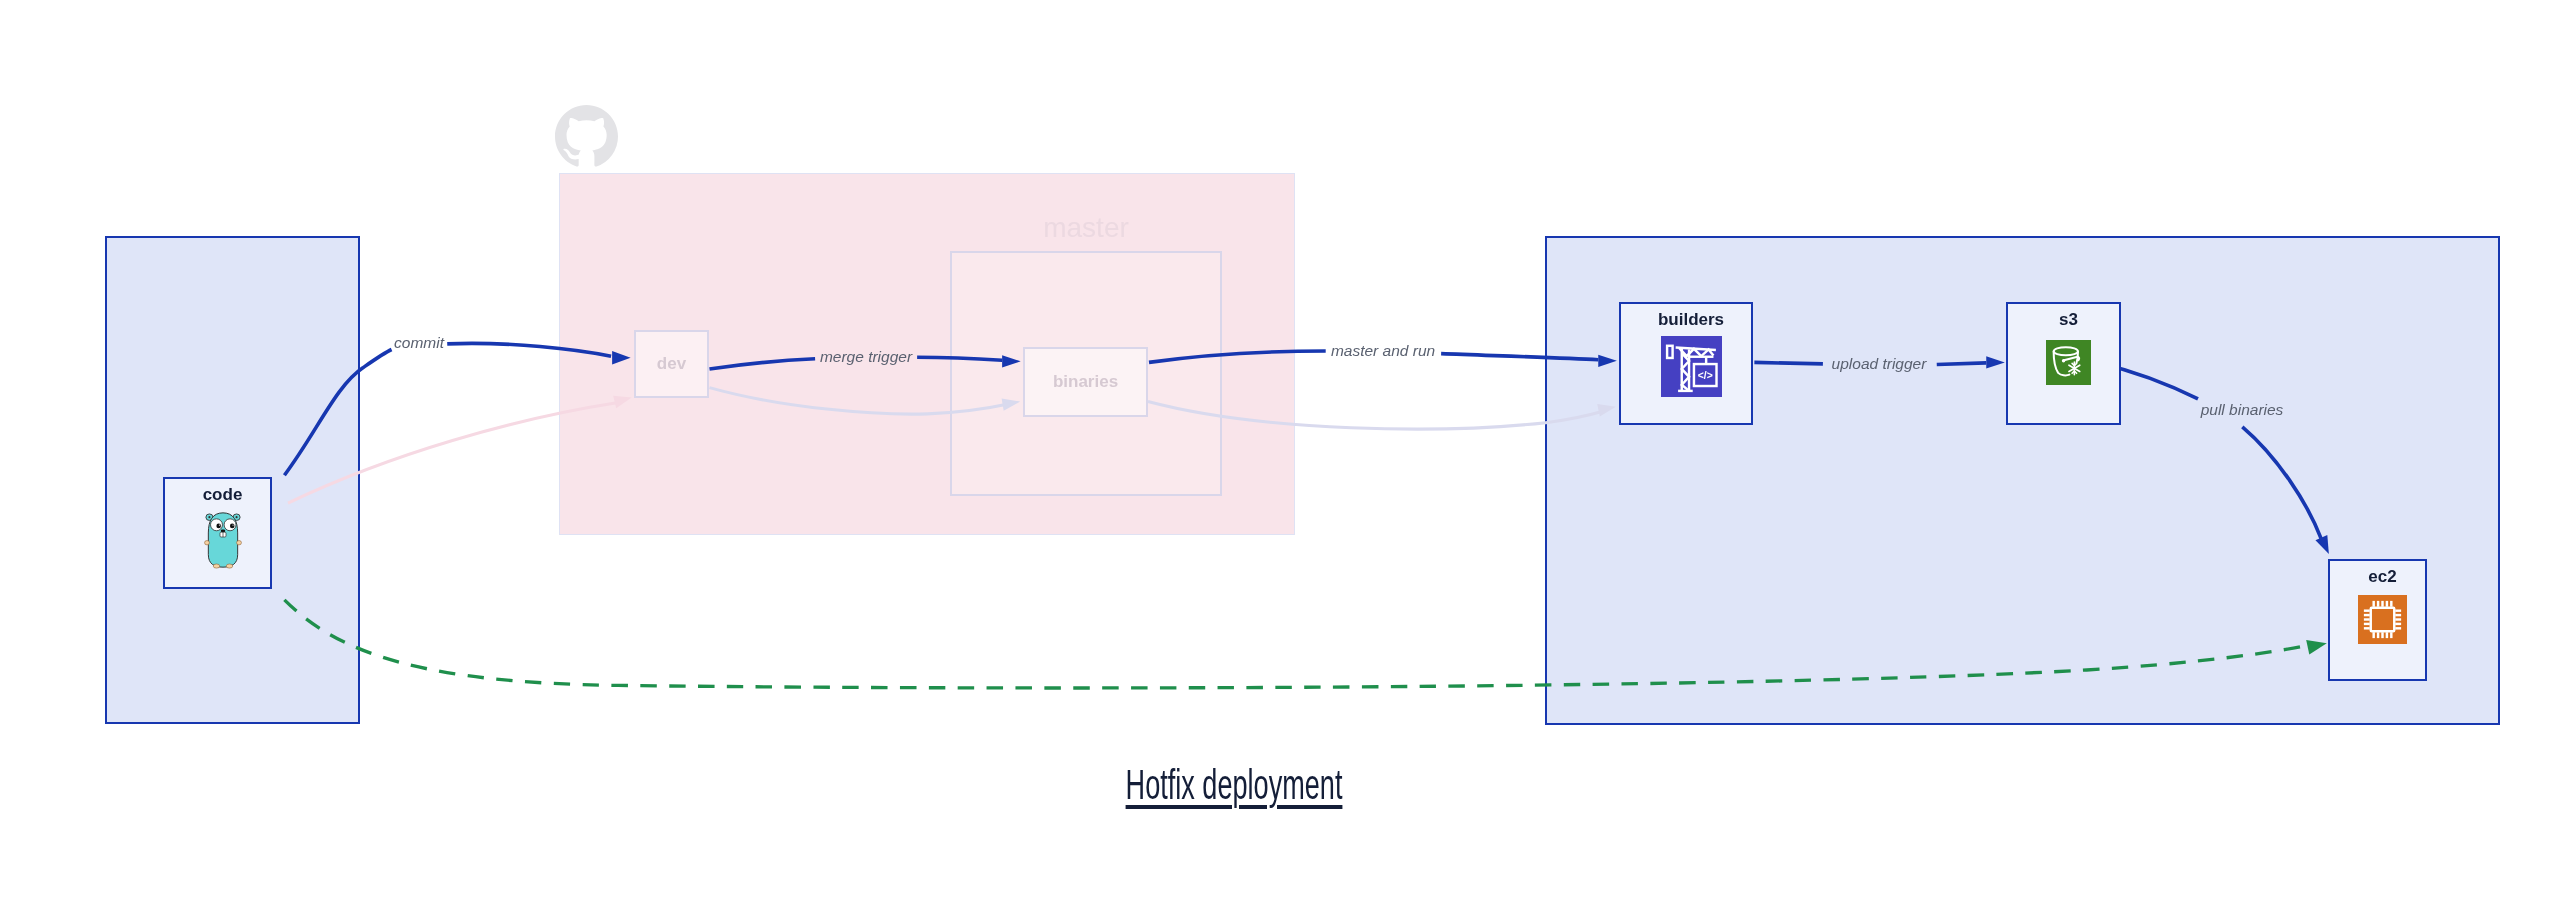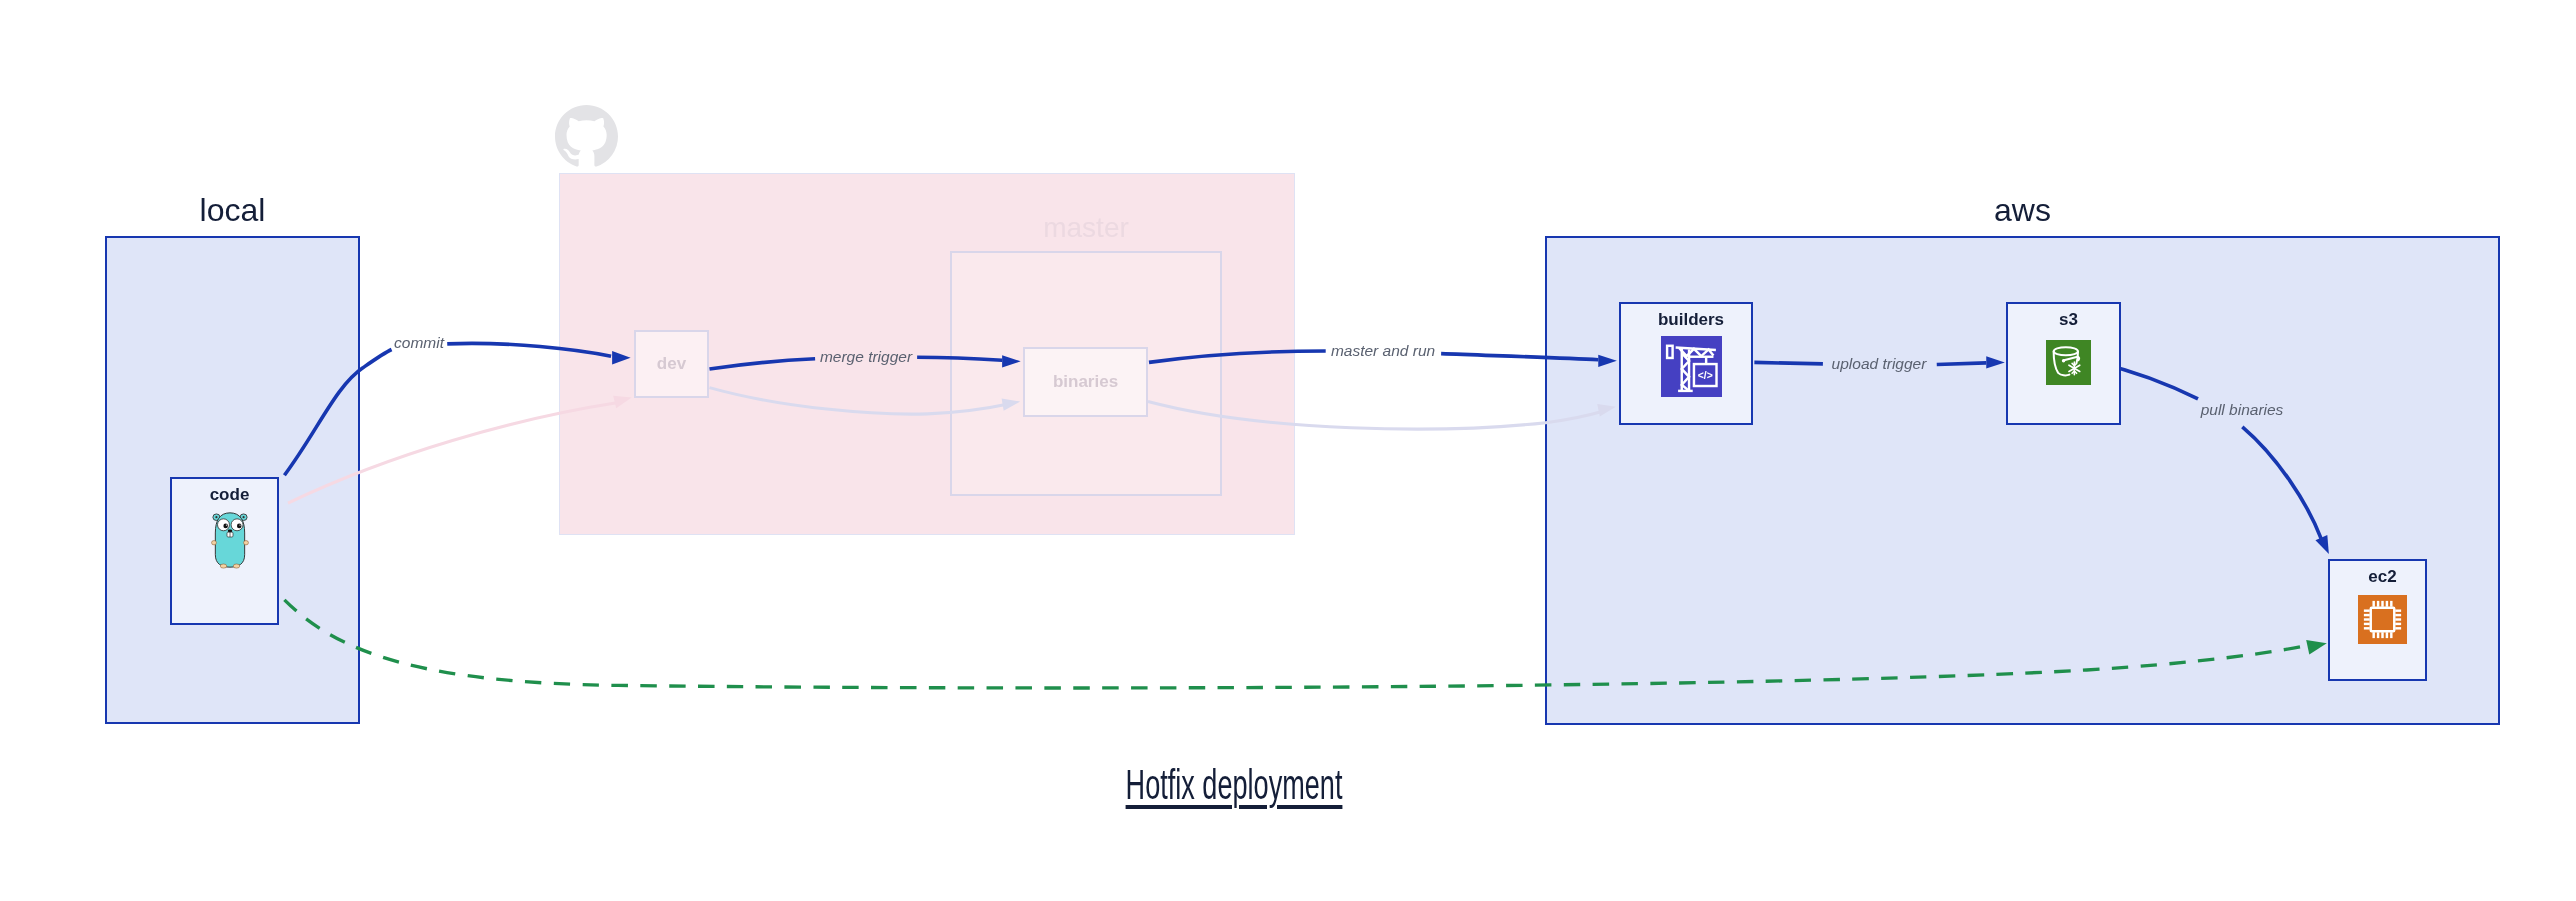--- a/index.html
+++ b/index.html
@@ -40,23 +40,21 @@
 
   <svg class="abs" style="left:555px;top:105px" width="63" height="63" viewBox="0 0 16 16">
     <path fill="#e3e3e6" fill-rule="evenodd" d="M8 0C3.58 0 0 3.58 0 8c0 3.54 2.29 6.53 5.47 7.59.4.07.55-.17.55-.38 0-.19-.01-.82-.01-1.49-2.01.37-2.53-.49-2.69-.94-.09-.23-.48-.94-.82-1.13-.28-.15-.68-.52-.01-.53.63-.01 1.08.58 1.23.82.72 1.21 1.87.87 2.33.66.07-.52.28-.87.51-1.07-1.78-.2-3.64-.89-3.64-3.95 0-.87.31-1.59.82-2.15-.08-.2-.36-1.02.08-2.12 0 0 .67-.21 2.2.82.64-.18 1.32-.27 2-.27s1.36.09 2 .27c1.53-1.04 2.2-.82 2.2-.82.44 1.1.16 1.92.08 2.12.51.56.82 1.27.82 2.15 0 3.07-1.87 3.75-3.65 3.95.29.25.54.73.54 1.48 0 1.07-.01 1.93-.01 2.2 0 .21.15.46.55.38A8.01 8.01 0 0 0 16 8c0-4.42-3.58-8-8-8z"></path>
   </svg>
 
   <div class="region pink" style="left:559px;top:173px;width:736px;height:362px"></div>
   <div class="region ghostbox" style="left:950px;top:251px;width:272px;height:245px"></div>
   <div class="region blue" style="left:105px;top:236px;width:255px;height:488px"></div>
   <div class="region blue" style="left:1545px;top:236px;width:955px;height:489px"></div>
 
-  <span class="region-label" style="left:105px;top:192px;width:255px">local</span>
   <span class="region-label master-label" style="left:950px;top:212px;width:272px">master</span>
-  <span class="region-label" style="left:1545px;top:192px;width:955px">aws</span>
 
   <svg id="edges" width="2604" height="902" viewBox="0 0 5054 1750">
 
     <g>
       <path d="M559,976 C760,880 1000,812 1200,781" fill="none" stroke="#f6d9e3" stroke-width="6"></path>
       <polygon points="1226,771 1196,792 1190,768" fill="#f6d9e3"></polygon>
     </g>
 
     <g>
       <path d="M1377,752 C1520,792 1700,806 1800,803 C1860,801 1920,792 1962,783" fill="none" stroke="#d9daee" stroke-width="6"></path>
@@ -103,21 +101,21 @@
       <polygon points="4516,1248 4482,1270 4476,1242" fill="#1f8f4c"></polygon>
     </g>
   </svg>
 
   <span class="edge-label" style="left:419px;top:343px">commit</span>
   <span class="edge-label" style="left:866px;top:357px">merge trigger</span>
   <span class="edge-label" style="left:1383px;top:351px">master and run</span>
   <span class="edge-label" style="left:1879px;top:364px">upload trigger</span>
   <span class="edge-label" style="left:2242px;top:410px">pull binaries</span>
 
-  <div class="node active" style="left:170px;top:477px;width:109px;height:148px">
+  <div class="node active" style="left:163px;top:477px;width:109px;height:112px">
     <span class="node-label">code</span>
     <span class="icon-wrap">
       <svg width="38" height="58" viewBox="0 0 70 106">
         <ellipse cx="10" cy="11" rx="6.5" ry="6" fill="#67d7d9" stroke="#333" stroke-width="1.6"></ellipse>
         <ellipse cx="60" cy="11" rx="6.5" ry="6" fill="#67d7d9" stroke="#333" stroke-width="1.6"></ellipse>
         <circle cx="10" cy="11" r="2" fill="#333"></circle>
         <circle cx="60" cy="11" r="2" fill="#333"></circle>
         <path d="M35,3 C16,3 8,17 8,40 L8,80 C8,97 19,103 35,103 C51,103 62,97 62,80 L62,40 C62,17 54,3 35,3 Z" fill="#67d7d9" stroke="#333" stroke-width="1.8"></path>
         <ellipse cx="5.5" cy="58" rx="4.5" ry="4" fill="#f3d1a3" stroke="#8a5a2a" stroke-width="1"></ellipse>
         <ellipse cx="64.5" cy="58" rx="4.5" ry="4" fill="#f3d1a3" stroke="#8a5a2a" stroke-width="1"></ellipse>

